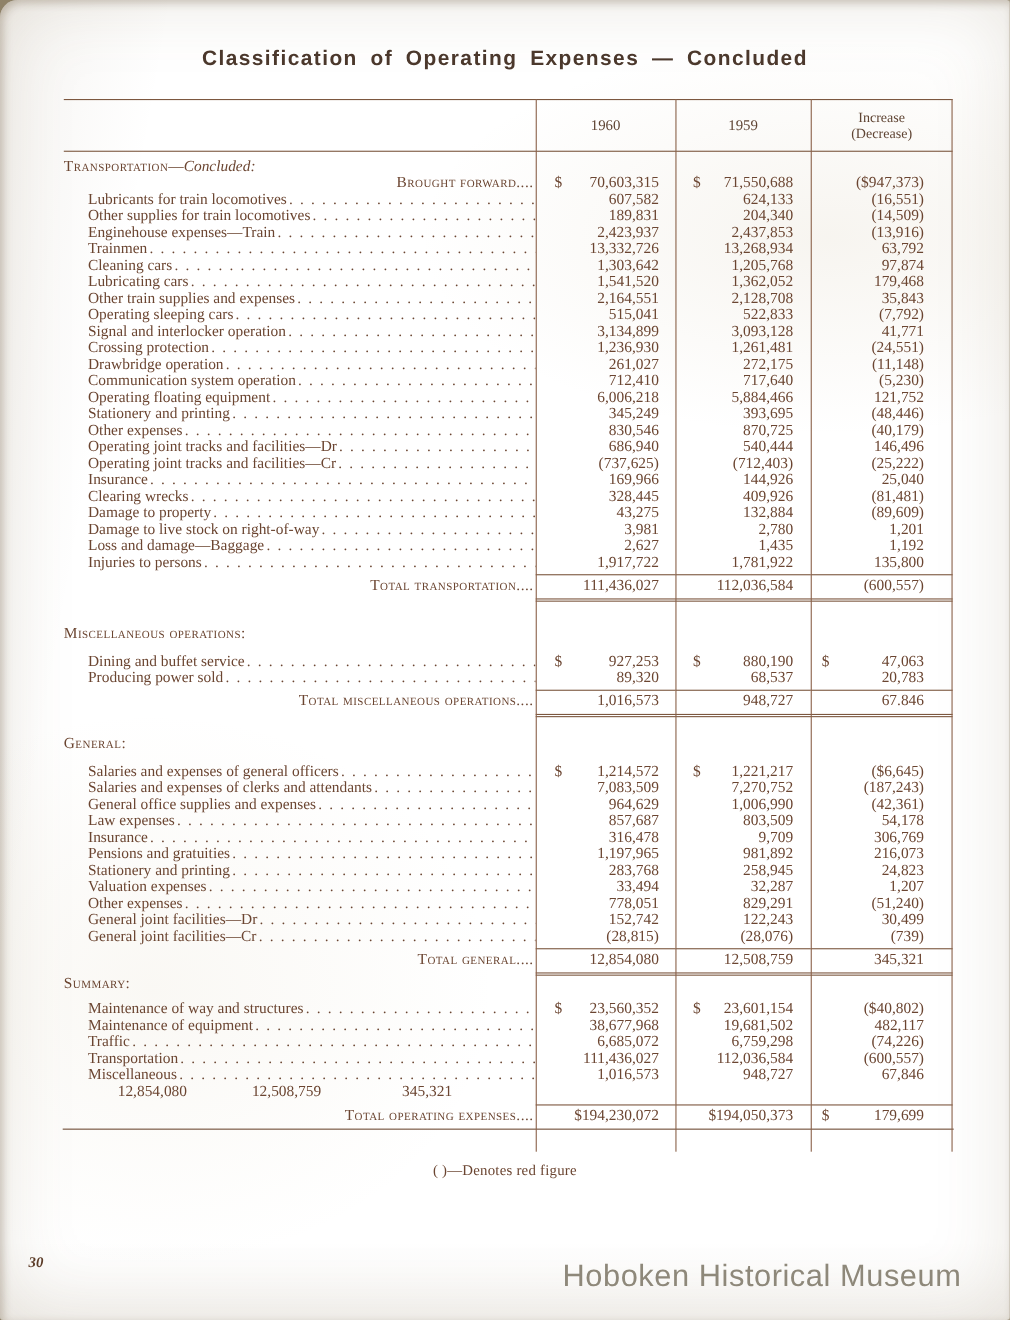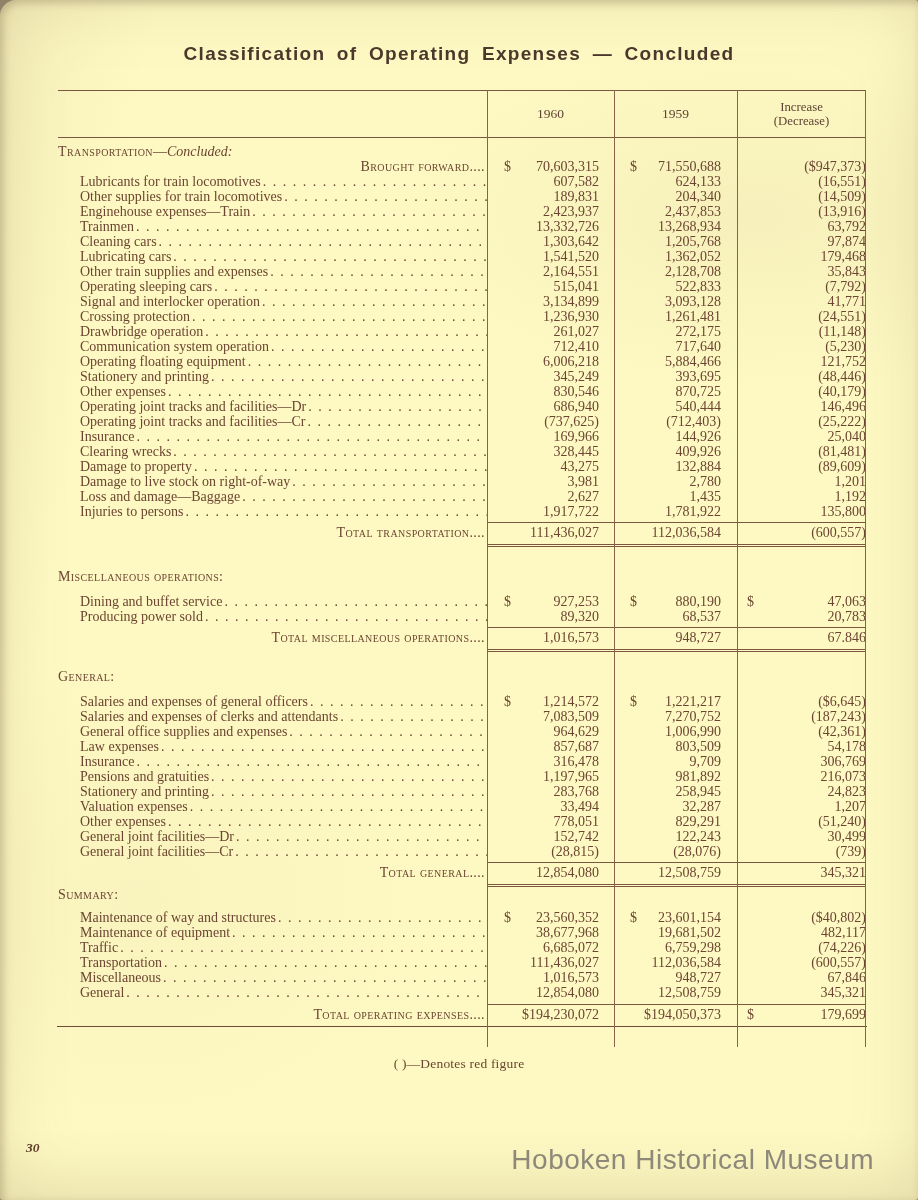--- a/index.html
+++ b/index.html
@@ -4,21 +4,21 @@
 <style>
   html,body{margin:0;padding:0;}
   body{
     width:918px;height:1200px;position:relative;
     background:#8f8268;
     font-family:"Liberation Serif", serif;
     overflow:hidden;
   }
   .paper{
     position:absolute;inset:0;
-    background:#fef9c3;
+    background:#ffffff;
     border-radius:16px 3px 3px 3px;
     box-shadow: inset 0 0 70px rgba(110,85,50,.15), inset 3px 3px 8px rgba(90,70,40,.28);
     overflow:hidden;
   }
   .paper::before{
     content:"";position:absolute;inset:0;pointer-events:none;
     background:
       radial-gradient(ellipse 620px 300px at 82% 18%, rgba(190,170,130,.12), transparent 60%),
       radial-gradient(ellipse 520px 420px at 15% 75%, rgba(205,188,148,.10), transparent 60%),
       linear-gradient(100deg, rgba(120,95,60,.07), transparent 14%),
@@ -59,21 +59,21 @@
   .leader{flex:1;overflow:hidden;white-space:nowrap;padding-right:3px;}
   .leader::after{
     content:". . . . . . . . . . . . . . . . . . . . . . . . . . . . . . . . . . . . . . . . . . . . . . . . . . . . . . . . . . . . . . . .";
     letter-spacing:1.5px;padding-left:2px;
   }
   .lbl.right{justify-content:flex-end;padding-right:2px;padding-left:0;}
   .c1{width:127px;}.c2{width:123px;}.c3{width:129px;}
   .val{display:flex;justify-content:flex-end;overflow:hidden;}
   .c1.val{padding-right:15px;padding-left:17px;}
   .c2.val{padding-right:16px;padding-left:16px;}
-  .c3.val{padding-right:0;padding-left:10px;}
+  .c3.val{padding-right:26px;padding-left:10px;}
   .val.split{justify-content:space-between;}
   .row.total{height:20px;line-height:19px;margin-top:3px;}
   .row.total .val{border-top:1px solid #7c573f;}
   .row.total .lbl{align-items:center;justify-content:flex-end;}
   .double-rule{margin-left:429px;width:379px;height:3px;margin-top:2px;
     border-top:1px solid #7c573f;border-bottom:1px solid #7c573f;box-sizing:border-box;}
   .bottom-rule{width:810px;margin-left:-1px;height:1px;background:#6f4c36;margin-top:2px;}
   .row.total.grand{margin-top:4px;}
   
   .footnote{
@@ -803,24 +803,20 @@
             <span class="num">1,016,573</span>
           </div>
           <div class="cell val c2">
             <span class="num">948,727</span>
           </div>
           <div class="cell val c3">
             <span class="num">67,846</span>
           </div>
         </div>
         <div class="row">
-          <div class="cell lbl">
-            <span class="txt">General</span>
-            <span class="leader"></span>
-          </div>
           <div class="cell val c1">
             <span class="num">12,854,080</span>
           </div>
           <div class="cell val c2">
             <span class="num">12,508,759</span>
           </div>
           <div class="cell val c3">
             <span class="num">345,321</span>
           </div>
         </div>

